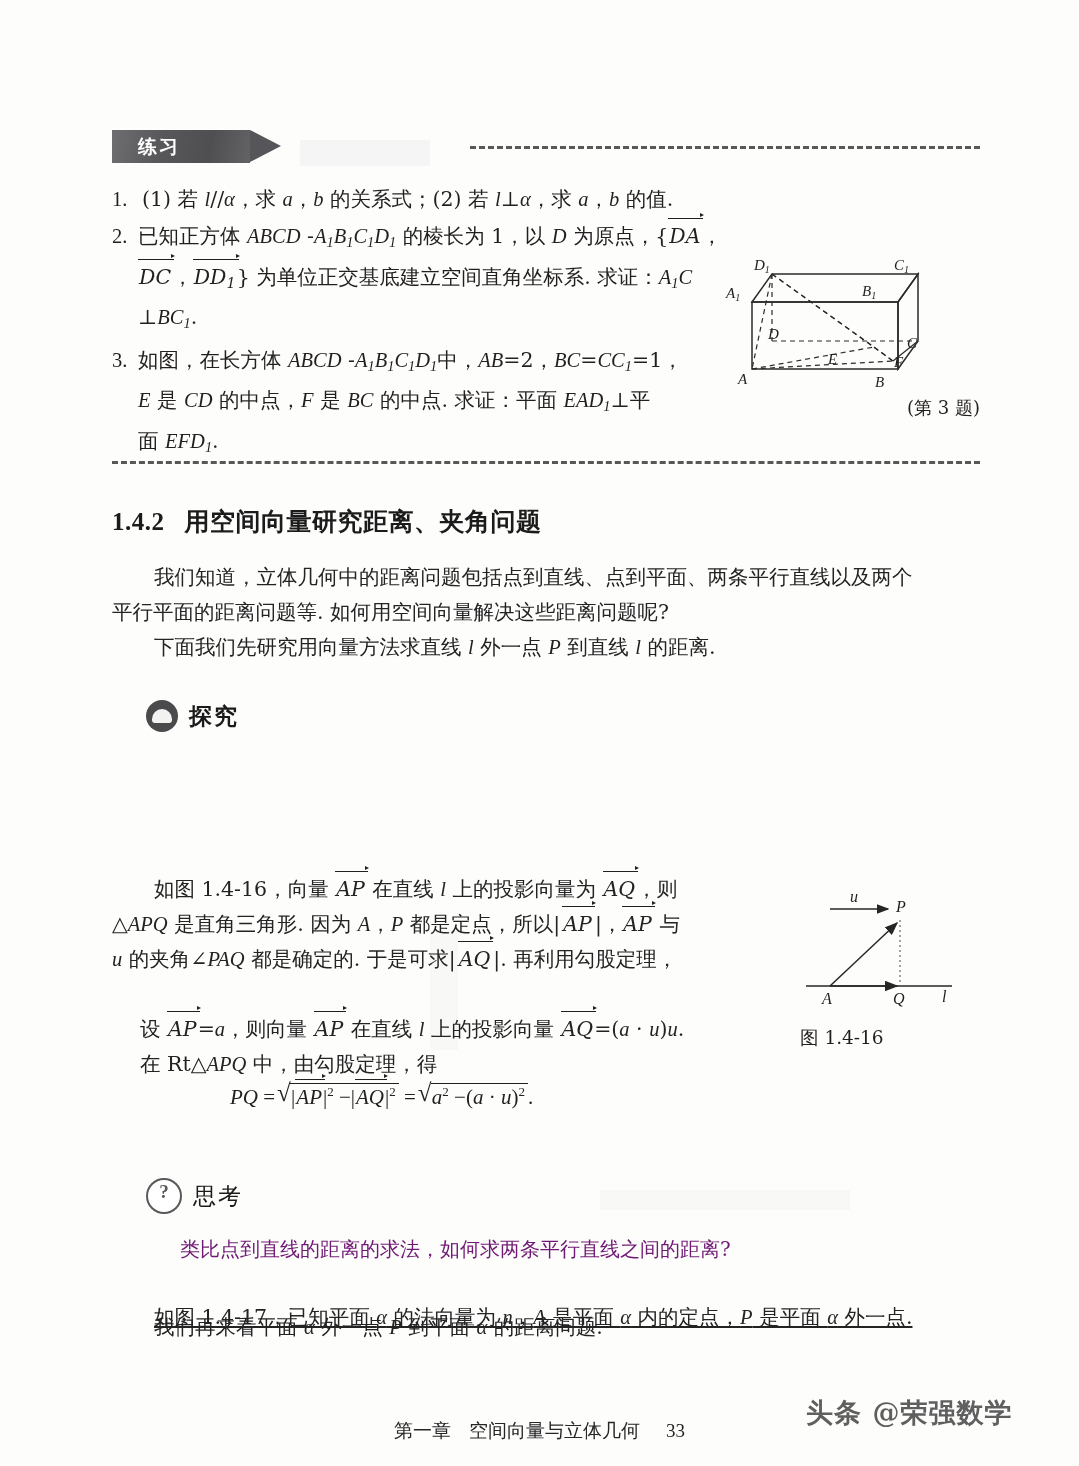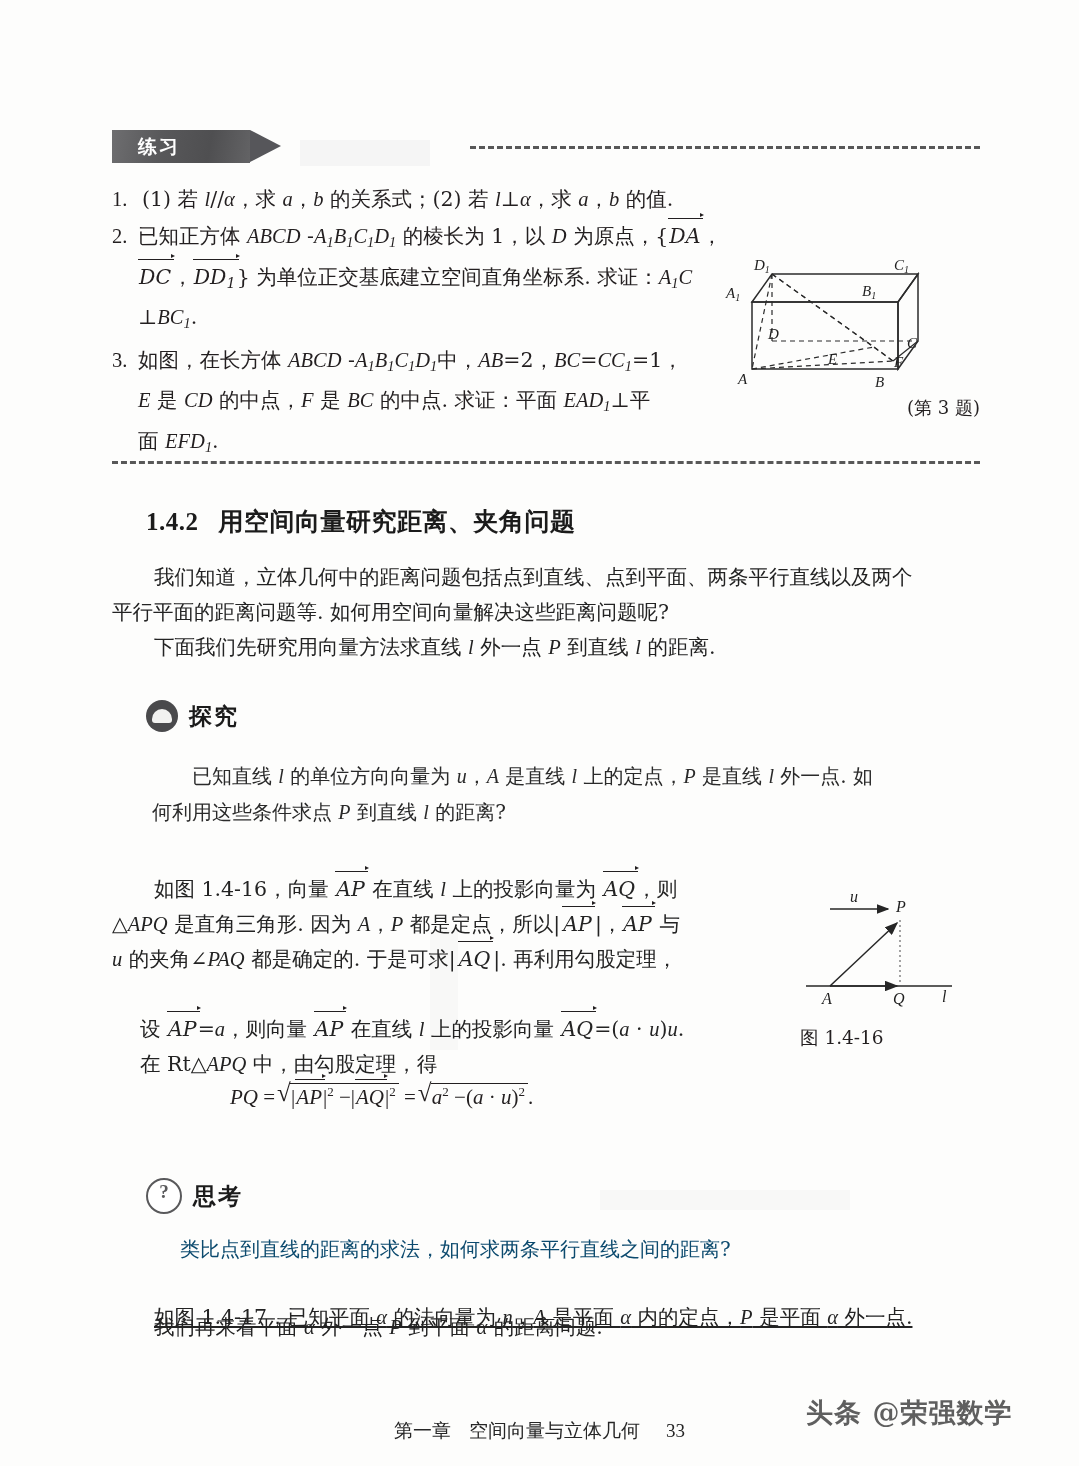--- a/index.html
+++ b/index.html
@@ -126,21 +126,20 @@
   
   #section-heading {
     position: absolute;
     left: 112px;
     top: 505px;
     font-size: 25px;
     font-weight: 700;
     letter-spacing: 0.5px;
     color: #1b1b1b;
     white-space: nowrap;
-    margin-left: 34px;
   }
   #section-heading .num { margin-right: 20px; font-family: "Liberation Serif", serif; }
 
   
   .para {
     position: absolute;
     font-size: 20.5px;
     line-height: 35px;
     color: #232323;
   }
@@ -253,30 +252,30 @@
   #think-head {
     position: absolute;
     left: 146px;
     top: 1178px;
     display: flex;
     align-items: center;
     gap: 11px;
   }
   #think-head .badge-label {
     font-size: 23px;
-    font-weight: 700;
+    font-weight: 400;
     letter-spacing: 2px;
     color: #1b1b1b;
   }
   #think-body {
     position: absolute;
     left: 180px; top: 1232px; width: 790px;
     font-size: 20px;
     line-height: 34px;
-    color: #0c4a6e;
+    color: #701a75;
     white-space: nowrap;
   }
 
   
   #para-plane  { left: 112px; top: 1310px; width: 900px; }
   #para-fig17  { left: 112px; top: 1300px; width: 900px; text-decoration: underline; }
 
   
   #footer {
     position: absolute;
@@ -404,24 +403,20 @@
   </div>
 
   <div class="para cn" id="para-next">
     <span class="ln ind">下面我们先研究用向量方法求直线 <span class="it">l</span> 外一点 <span class="it">P</span> 到直线 <span class="it">l</span> 的距离.</span>
   </div>
 
   <div id="explore-head">
     <span class="round-icon"></span>
     <span class="badge-label cn">探究</span>
   </div>
-  <div id="explore-body" class="cn">
-    <span class="ln ind">已知直线 <span class="it">l</span> 的单位方向向量为 <span class="it">u</span>，<span class="it">A</span> 是直线 <span class="it">l</span> 上的定点，<span class="it">P</span> 是直线 <span class="it">l</span> 外一点. 如</span>
-    <span class="ln">何利用这些条件求点 <span class="it">P</span> 到直线 <span class="it">l</span> 的距离?</span>
-  </div>
 
   <div class="para cn" id="derivation">
     <span class="ln ind">如图 1.4-16，向量 <span class="vec">AP</span> 在直线 <span class="it">l</span> 上的投影向量为 <span class="vec">AQ</span>，则</span>
     <span class="ln">△<span class="it">APQ</span> 是直角三角形. 因为 <span class="it">A</span>，<span class="it">P</span> 都是定点，所以| <span class="vec">AP</span> |，<span class="vec">AP</span> 与</span>
     <span class="ln"><span class="it">u</span> 的夹角∠<span class="it">PAQ</span> 都是确定的. 于是可求| <span class="vec">AQ</span> |. 再利用勾股定理，</span>
   </div>
 
   <div class="para cn" id="derivation2">
     <span class="ln ind">设 <span class="vec">AP</span>=<span class="it">a</span>，则向量 <span class="vec">AP</span> 在直线 <span class="it">l</span> 上的投影向量 <span class="vec">AQ</span>=(<span class="it">a</span> · <span class="it">u</span>)<span class="it">u</span>.</span>
     <span class="ln ind">在 Rt△<span class="it">APQ</span> 中，由勾股定理，得</span>

